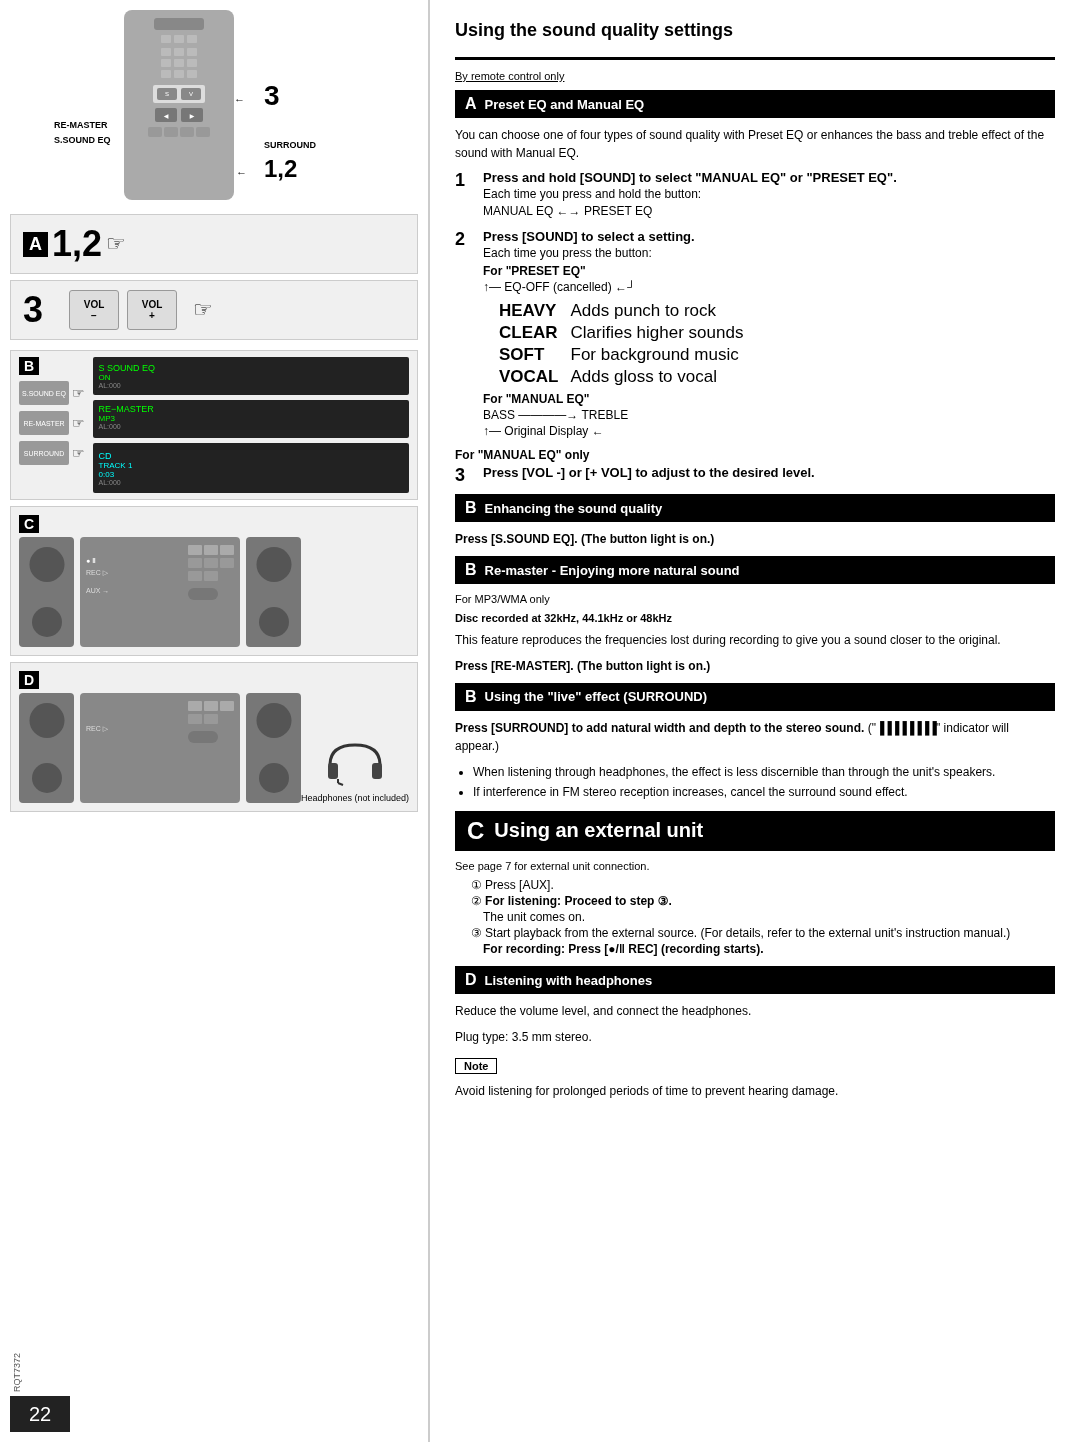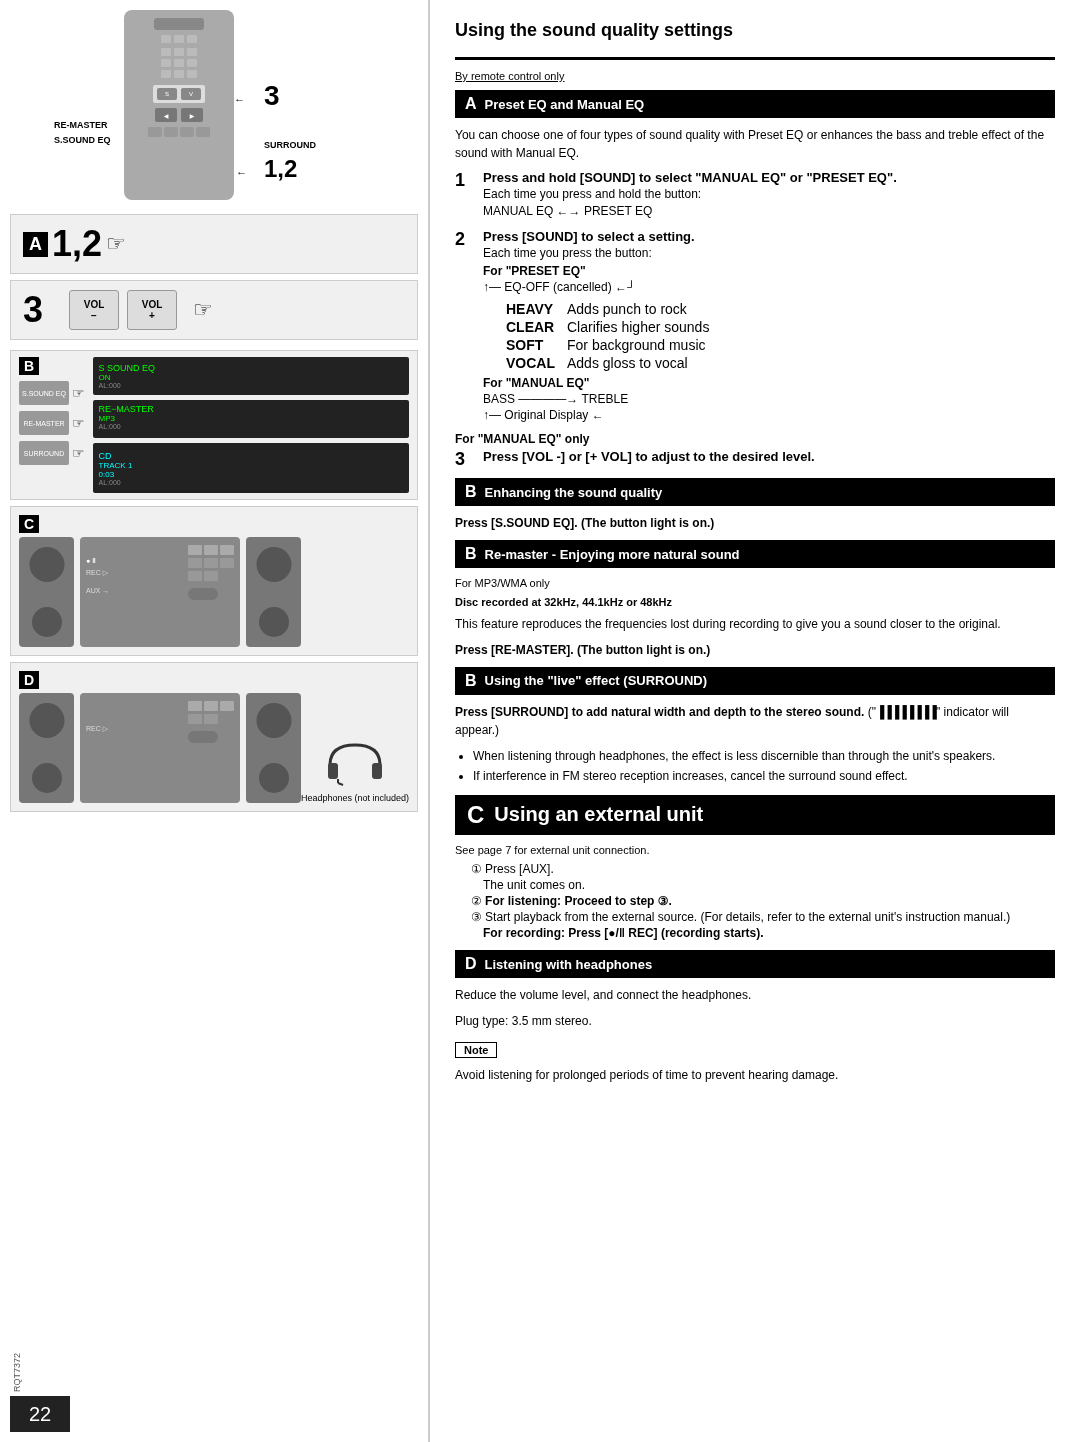--- a/index.html
+++ b/index.html
@@ -112,22 +112,22 @@
     }
     .step-sub {
       font-size: 12px;
       margin-bottom: 2px;
     }
     .eq-arrow {
       font-size: 12px;
       margin: 3px 0;
     }
     .eq-options-table {
-      font-size: 14px;
-      margin: 4px 0 4px 17px;
+      font-size: 17px;
+      margin: 4px 0 4px 10px;
       border-collapse: collapse;
     }
     .eq-options-table td {
       padding: 1px 6px;
       vertical-align: top;
     }
     .eq-options-table td:first-child {
       font-weight: bold;
       white-space: nowrap;
     }
@@ -512,26 +512,26 @@
     <div class="section-c-title">
       <span class="c-letter">C</span>
       <span>Using an external unit</span>
     </div>
 
     <p class="small-text">See page 7 for external unit connection.</p>
     <div class="sub-step">
       <span class="circle-num">① </span>
       <span>Press [AUX].</span>
     </div>
-    <div class="sub-step" style="margin-left:28px;">
-      <span>The unit comes on.</span>
-    </div>
     <div class="sub-step">
       <span class="circle-num">② </span>
       <strong>For listening: Proceed to step ③.</strong>
+    </div>
+    <div class="sub-step" style="margin-left:28px;">
+      <span>The unit comes on.</span>
     </div>
     <div class="sub-step">
       <span class="circle-num">③ </span>
       <span>Start playback from the external source. (For details, refer to the external unit's instruction manual.)</span>
     </div>
     <div class="sub-step" style="margin-left:28px;">
       <strong>For recording: Press [●/‖ REC] (recording starts).</strong>
     </div>
 
     

